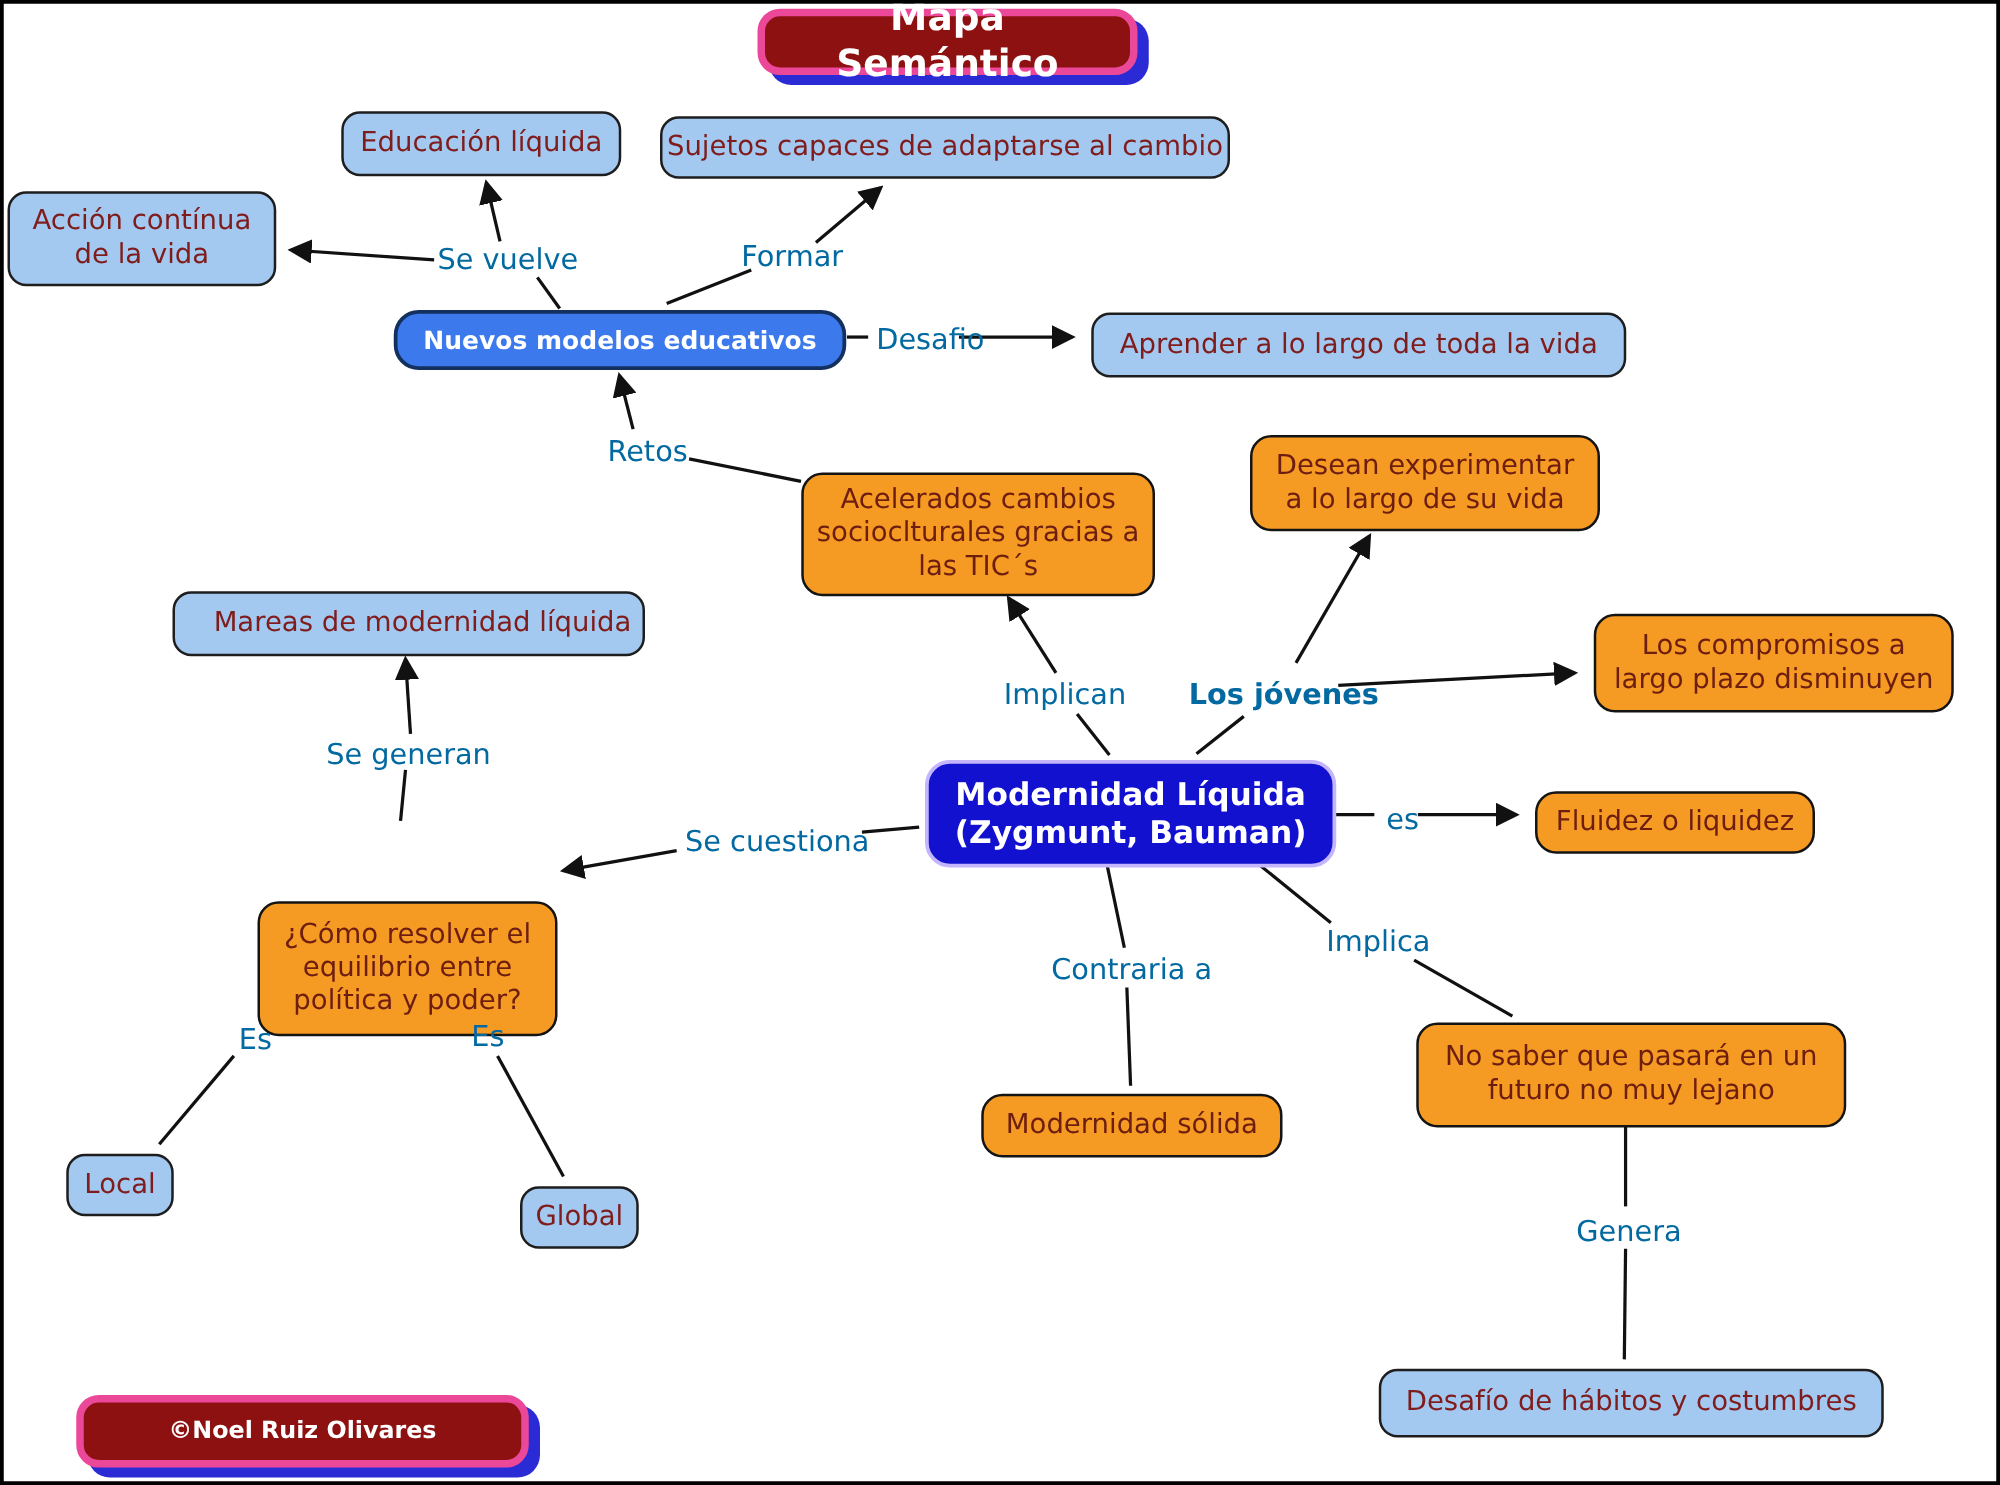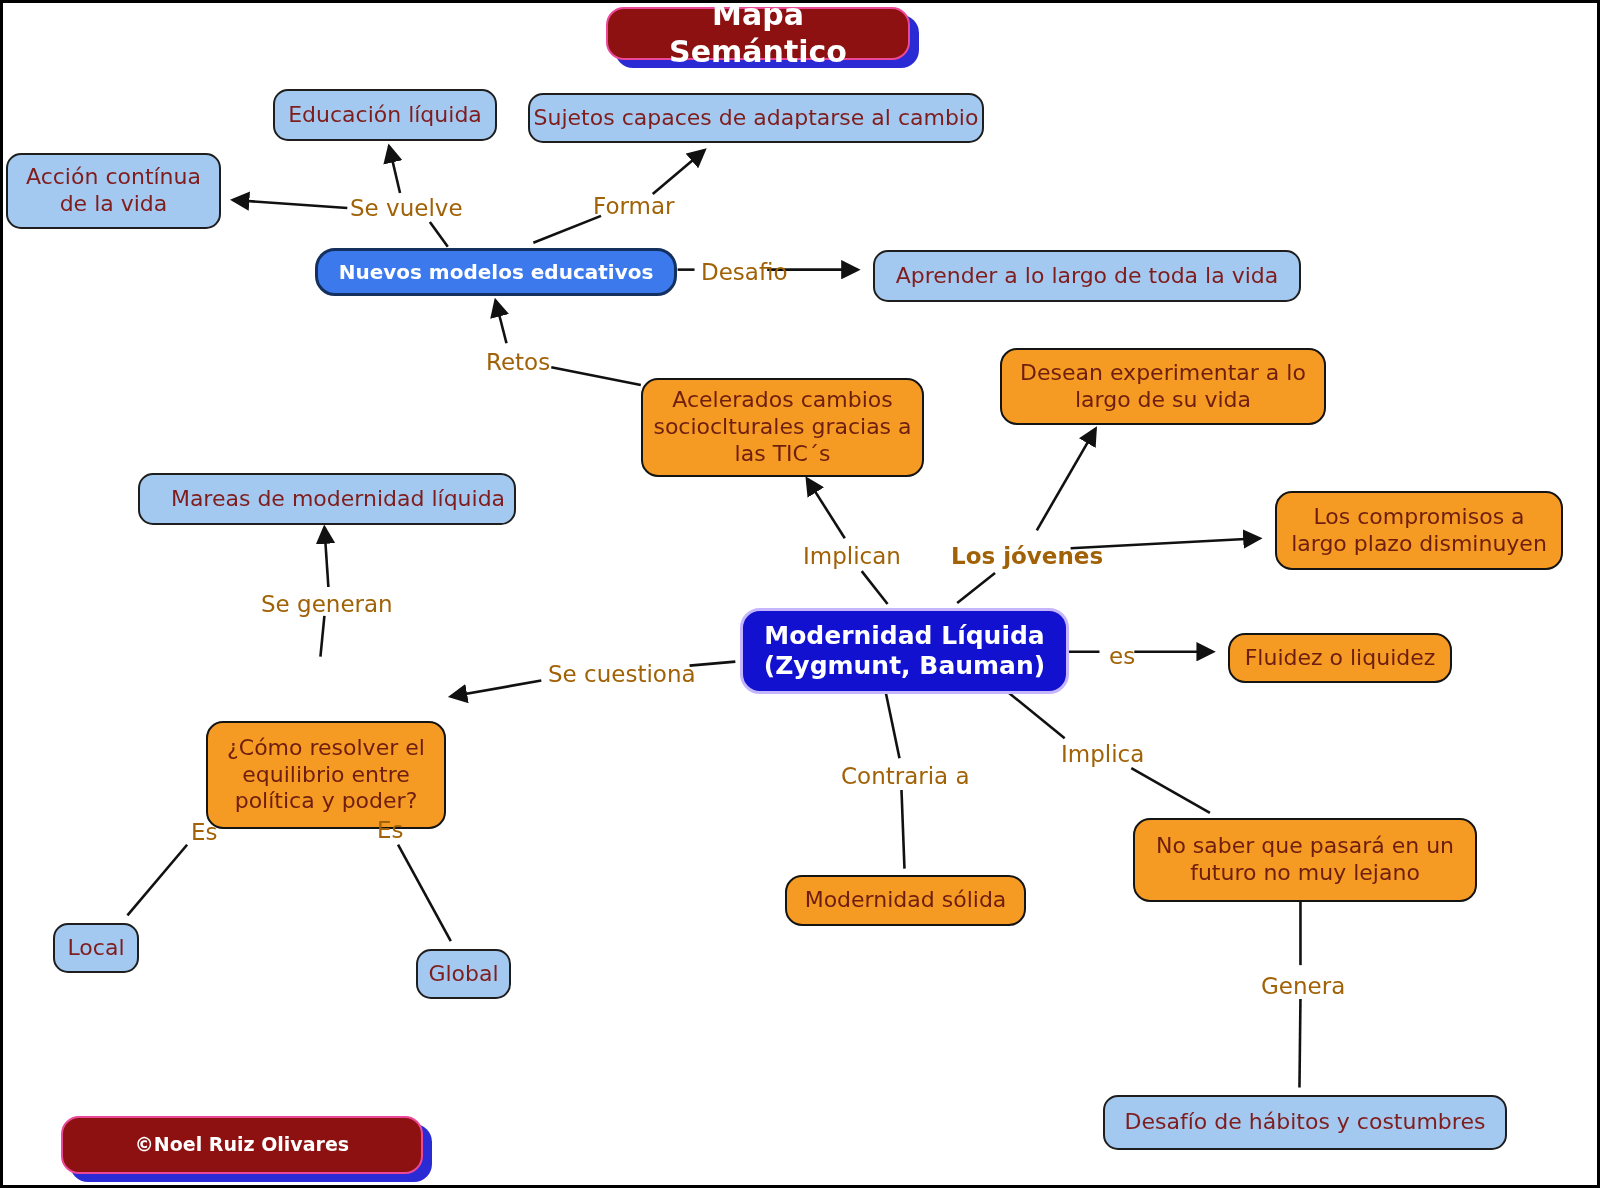--- a/index.html
+++ b/index.html
@@ -21,29 +21,29 @@
     padding:2px 10px;
     font-size:22px;line-height:1.22;
     border-radius:15px;
   }
   .nowrap{white-space:nowrap;}
   .lightblue{background:#A4C9F1;border:2px solid #1e1e1e;color:#7f1d1d;}
   .orange{background:#F59A23;border:2px solid #141414;color:#6E1E10;border-radius:17px;}
   .blue-strong{background:#3B79EC;border:3px solid #13305F;color:#fff;font-weight:bold;font-size:20px;border-radius:20px;}
   .blue-deep{background:#1111CF;border:3px solid #c4b5fd;color:#fff;font-weight:bold;font-size:25px;border-radius:20px;}
   .red-badge{
-    background:#8D1111;border:2px solid #ec4899;color:#fff;
+    background:#8D1111;border:6px solid #ec4899;color:#fff;
     font-weight:bold;border-radius:18px;
     box-shadow:9px 8px 0 #2B2BD5;
   }
   .title-badge{font-size:30px;}
   .copyright-badge{font-size:19px;}
   .edge-label{
     position:absolute;
-    font-size:23px;color:#a16207;white-space:nowrap;
+    font-size:23px;color:#0369a1;white-space:nowrap;
   }
   line{stroke:#111;stroke-width:2.6;}
 </style>
 </head>
 <body>
 
 <div id="canvas">
 
   <svg id="wires" width="1600" height="1188" viewBox="0 0 1600 1188">
     <defs>
@@ -106,21 +106,21 @@
   </div>
   <div class="node blue-strong nowrap" style="left:312px;top:245px;width:362px;height:48px;">
     <span>Nuevos modelos educativos</span>
   </div>
   <div class="node lightblue nowrap" style="left:870px;top:247px;width:428px;height:52px;">
     <span>Aprender a lo largo de toda la vida</span>
   </div>
   <div class="node orange" style="left:638px;top:375px;width:283px;height:99px;">
     <span>Acelerados cambios socioclturales gracias a las TIC´s</span>
   </div>
-  <div class="node orange" style="left:997px;top:345px;width:326px;height:77px;">
+  <div class="node orange" style="left:997px;top:345px;width:280px;height:77px;">
     <span>Desean experimentar a lo largo de su vida</span>
   </div>
   <div class="node orange" style="left:1272px;top:488px;width:288px;height:79px;">
     <span>Los compromisos a largo plazo disminuyen</span>
   </div>
   <div class="node lightblue nowrap" style="left:135px;top:470px;width:378px;height:52px;padding-left:32px;">
     <span>Mareas de modernidad líquida</span>
   </div>
   <div class="node orange" style="left:203px;top:690px;width:240px;height:108px;margin-top:28px;">
     <span>¿Cómo resolver el equilibrio entre política y poder?</span>

